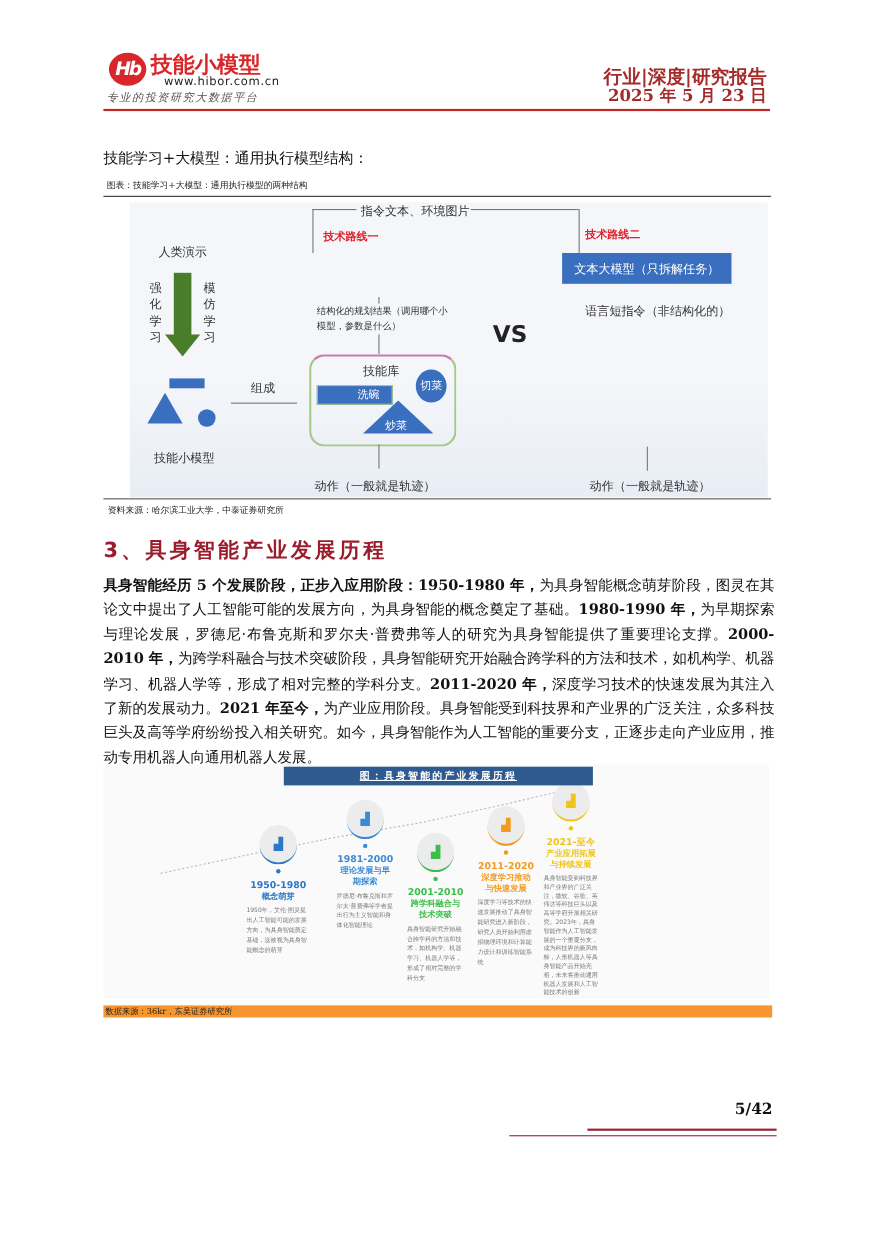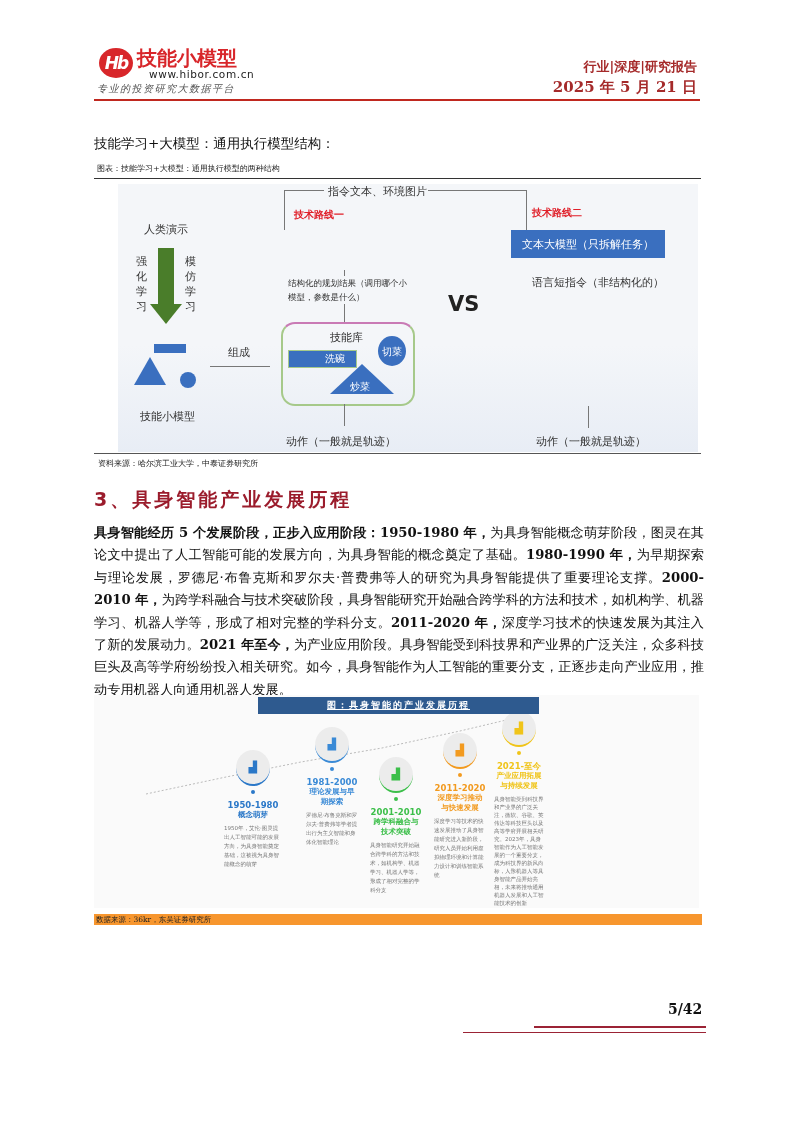--- a/index.html
+++ b/index.html
@@ -3,21 +3,21 @@
 <meta charset="utf-8">
 <style>
   html,body{margin:0;padding:0;background:#ffffff;}
   body{width:793px;height:1122px;position:relative;overflow:hidden;font-family:"DejaVu Serif","Liberation Serif",serif;color:#111;}
   .abs{position:absolute;}
   
   .logo-badge{left:99px;top:48px;width:34px;height:30px;border-radius:50%;background:#d8262a;color:#fff;font-family:"DejaVu Sans",sans-serif;font-weight:bold;font-style:italic;font-size:17px;display:flex;align-items:center;justify-content:center;letter-spacing:-2px;}
   .logo-name{left:137px;top:45px;font-family:"DejaVu Sans",sans-serif;font-weight:bold;font-size:20px;color:#d8262a;letter-spacing:0px;}
   .logo-url{left:137px;top:68px;font-family:"DejaVu Sans",sans-serif;font-size:10.5px;color:#222;letter-spacing:0.6px;margin-left:12px;}
   .logo-tag{left:97px;top:82px;font-family:"DejaVu Serif",serif;font-style:italic;font-size:10px;color:#555;letter-spacing:1.5px;}
-  .hdr-type{right:96px;top:58px;font-family:"DejaVu Serif",serif;font-weight:bold;font-size:13px;color:#a52a2a;}
+  .hdr-type{right:96px;top:58px;font-family:"DejaVu Serif",serif;font-weight:bold;font-size:17px;color:#a52a2a;}
   .hdr-date{right:96px;top:78px;font-family:"DejaVu Serif",serif;font-weight:bold;font-size:15px;color:#a52a2a;}
   .hdr-rule{left:94px;top:99px;width:606px;height:2px;background:#c0281f;}
   
   .intro{left:94px;top:135px;font-size:13.5px;}
   .fig1-cap{left:97px;top:163px;font-size:8px;color:#222;}
   .fig1-rule-top{left:94px;top:178px;width:607px;height:1px;background:#333;}
   .fig1{left:118px;top:184px;width:580px;height:268px;background:linear-gradient(#f4f6f9 0%,#f4f6f9 60%,#e8edf5 100%);}
   .fig1-rule-bot{left:94px;top:453px;width:607px;height:1px;background:#555;}
   .fig1-src{left:98px;top:458px;font-size:8px;color:#222;}
   .d-text{position:absolute;font-family:"DejaVu Sans",sans-serif;color:#333;font-size:11px;white-space:nowrap;}
@@ -44,21 +44,21 @@
   .foot-rule2{left:463px;top:1032px;width:243px;height:1px;background:#9b2335;}
 </style>
 </head>
 <body>
 
 <div class="abs logo-badge">Hb</div>
 <div class="abs logo-name">技能小模型</div>
 <div class="abs logo-url">www.hibor.com.cn</div>
 <div class="abs logo-tag">专业的投资研究大数据平台</div>
 <div class="abs hdr-type">行业|深度|研究报告</div>
-<div class="abs hdr-date">2025 年 5 月 21 日</div>
+<div class="abs hdr-date">2025 年 5 月 23 日</div>
 <div class="abs hdr-rule"></div>
 
 <div class="abs intro">技能学习+大模型：通用执行模型结构：</div>
 
 <div class="abs fig1-cap">图表：技能学习+大模型：通用执行模型的两种结构</div>
 <div class="abs fig1-rule-top"></div>
 <div class="abs fig1">
 
   <div class="d-line" style="left:166px;top:6px;width:1px;height:40px;"></div>
   <div class="d-line" style="left:166px;top:6px;width:40px;height:1px;"></div>

